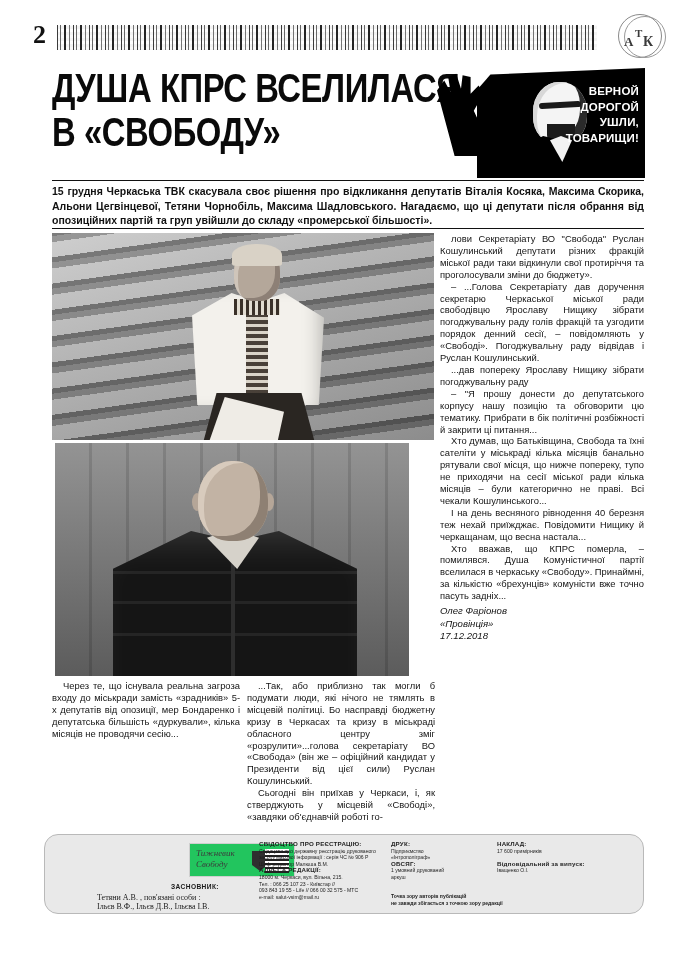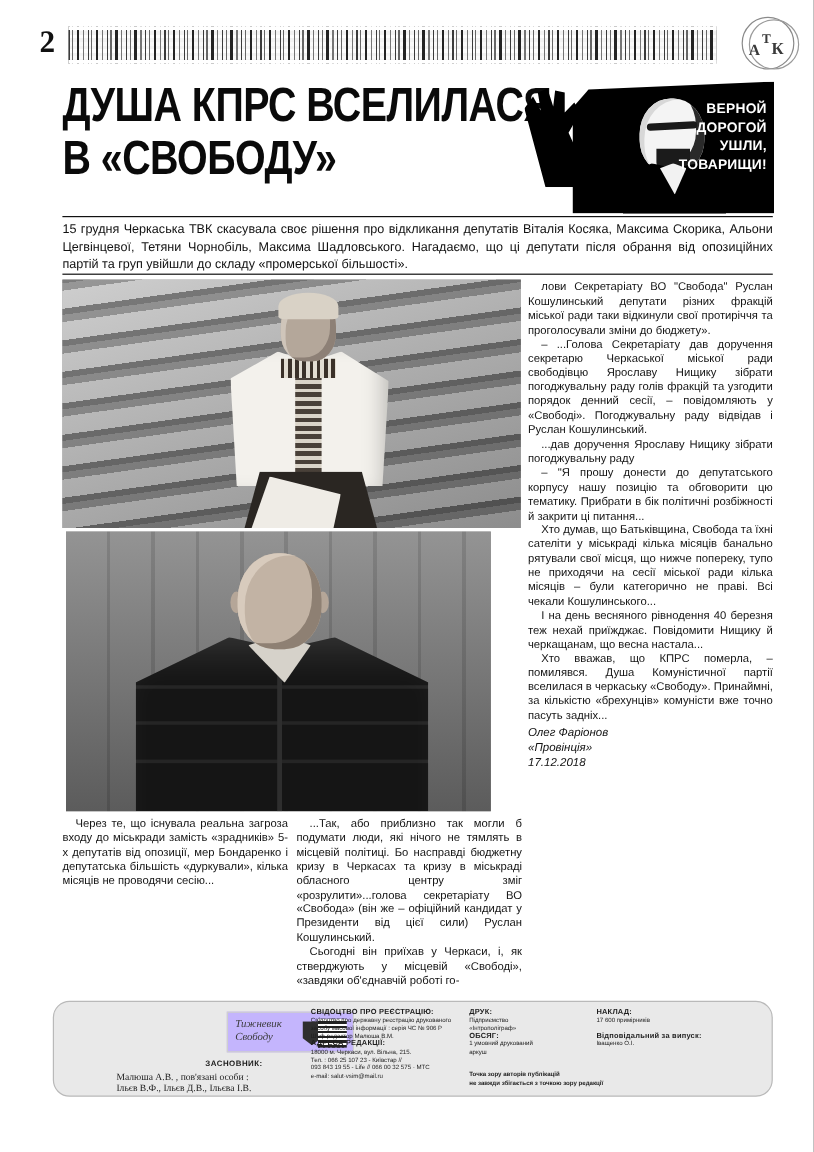--- a/index.html
+++ b/index.html
@@ -65,21 +65,21 @@
                  border-radius:0 0 60% 60%;}
   .poster .body{position:absolute;left:82px;top:70px;width:86px;height:44px;background:#000;
                 clip-path:polygon(28% 0%,50% 10%,72% 0%,100% 34%,100% 100%,0% 100%,0% 30%);}
   .poster .collar{position:absolute;left:113px;top:70px;width:22px;height:26px;background:#f2f2f2;
                   clip-path:polygon(50% 0%,100% 16%,56% 100%,0% 16%);}
   .poster .ptext{position:absolute;right:6px;top:18px;width:92px;text-align:right;color:#fff;
                  font-weight:bold;font-size:11.5px;line-height:15.5px;letter-spacing:.2px;}
 
   
   .lead{position:absolute;left:52px;top:184px;width:592px;font-family:"Liberation Sans",sans-serif;
-        font-weight:normal;font-size:10.5px;line-height:14.6px;color:#111;text-align:justify;}
+        font-weight:bold;font-size:10.5px;line-height:14.6px;color:#111;text-align:justify;}
   .rule{position:absolute;background:#111;}
   .rule.top{left:52px;top:180px;width:592px;height:1px;}
   .rule.bot{left:52px;top:228px;width:592px;height:1px;}
 
   
   .photo{position:absolute;overflow:hidden;background:#6a6a6a;}
   .photo1{left:52px;top:233px;width:382px;height:207px;
     background:
       linear-gradient(160deg,rgba(255,255,255,.10),rgba(0,0,0,.30)),
       repeating-linear-gradient(-8deg,#c9c9c9 0px,#c9c9c9 15px,#8c8c8c 15px,#8c8c8c 21px,#6e6e6e 21px,#6e6e6e 26px),
@@ -127,21 +127,21 @@
   .bodytext p{margin:0;text-indent:11px;}
   .col-r{position:absolute;left:440px;top:233px;width:204px;}
   .col-bl{position:absolute;left:52px;top:680px;width:188px;}
   .col-bm{position:absolute;left:247px;top:680px;width:188px;}
   .sig{margin-top:3px;text-align:left;font-style:italic;font-size:9.6px;line-height:12.6px;color:#141414;}
   .sig div{text-indent:0;}
 
   
   .imprint{position:absolute;left:44px;top:834px;width:600px;height:80px;
            background:#e9e9e9;border:1px solid #b9b9b9;border-radius:14px;box-sizing:border-box;}
-  .im-logo{position:absolute;left:144px;top:8px;width:106px;height:34px;background:#c4b5fd;border:1px solid #cfcfcf;
+  .im-logo{position:absolute;left:144px;top:8px;width:106px;height:34px;background:#22c55e;border:1px solid #cfcfcf;
            box-sizing:border-box;overflow:hidden;}
   .im-logo .t1{position:absolute;left:6px;top:5px;font-family:"Liberation Serif",serif;font-size:9px;
                color:#3b3b3b;font-style:italic;line-height:9px;}
   .im-logo .t2{position:absolute;left:6px;top:16px;font-family:"Liberation Serif",serif;font-size:9px;
                color:#3b3b3b;font-style:italic;line-height:9px;}
   .im-logo .qr{position:absolute;right:5px;top:5px;width:24px;height:24px;
                background:repeating-linear-gradient(0deg,#222 0 2px,#fff 2px 4px),
                           repeating-linear-gradient(90deg,#222 0 2px,transparent 2px 4px);}
   .im-logo .mark{position:absolute;left:62px;top:7px;width:16px;height:20px;background:#2f2f2f;
                  clip-path:polygon(0 0,100% 0,100% 70%,50% 100%,0 70%);}
@@ -221,21 +221,21 @@
     <div class="p2-zip"></div>
     <div class="p2-collar"></div>
     <div class="p2-ear-l"></div>
     <div class="p2-ear-r"></div>
     <div class="p2-head"></div>
   </div>
 
   <div class="col-r bodytext">
     <p>лови Секретаріату ВО "Свобода" Руслан Кошулинський депутати різних фракцій міської ради таки відкинули свої протиріччя та проголосували зміни до бюджету».</p>
     <p>– ...Голова Секретаріату дав доручення секретарю Черкаської міської ради свободівцю Ярославу Нищику зібрати погоджувальну раду голів фракцій та узгодити порядок денний сесії, – повідомляють у «Свободі». Погоджувальну раду відвідав і Руслан Кошулинський.</p>
-    <p>...дав доручення Ярославу Нищику зібрати погоджувальну раду</p>
+    <p>...дав попереку Ярославу Нищику зібрати погоджувальну раду</p>
     <p>– "Я прошу донести до депутатського корпусу нашу позицію та обговорити цю тематику. Прибрати в бік політичні розбіжності й закрити ці питання...</p>
     <p>Хто думав, що Батьківщина, Свобода та їхні сателіти у міськраді кілька місяців банально рятували свої місця, що нижче попереку, тупо не приходячи на сесії міської ради кілька місяців – були категорично не праві. Всі чекали Кошулинського...</p>
     <p>І на день весняного рівнодення 40 березня теж нехай приїжджає. Повідомити Нищику й черкащанам, що весна настала...</p>
     <p>Хто вважав, що КПРС померла, – помилявся. Душа Комуністичної партії вселилася в черкаську «Свободу». Принаймні, за кількістю «брехунців» комуністи вже точно пасуть задніх...</p>
     <div class="sig">
       <div>Олег Фаріонов</div>
       <div>«Провінція»</div>
       <div>17.12.2018</div>
     </div>
   </div>
@@ -250,21 +250,21 @@
   </div>
 
   <div class="imprint">
     <div class="im-logo">
       <div class="t1">Тижневик</div>
       <div class="t2">Свободу</div>
       <div class="mark"></div>
       <div class="qr"></div>
     </div>
     <div class="founder-h">ЗАСНОВНИК:</div>
-    <div class="founder-l1">Малюша А.В. , пов'язані особи :</div>
+    <div class="founder-l1">Тетяни А.В. , пов'язані особи :</div>
     <div class="founder-l2">Ільєв В.Ф., Ільєв Д.В., Ільєва І.В.</div>
 
     <div class="imcol im-reg">
       <b>СВІДОЦТВО ПРО РЕЄСТРАЦІЮ:</b>
       <div>Свідоцтво про державну реєстрацію друкованого засобу масової інформації : серія ЧС № 906 Р</div>
       <div>Шеф-редактор Малюша В.М.</div>
       <b>АДРЕСА РЕДАКЦІЇ:</b>
       <div>18000 м. Черкаси, вул. Вільна, 215.</div>
       <div>Тел. : 066 25 107 23 - Київстар //</div>
       <div>093 843 19 55 - Life // 066 00 32 575 - МТС</div>

